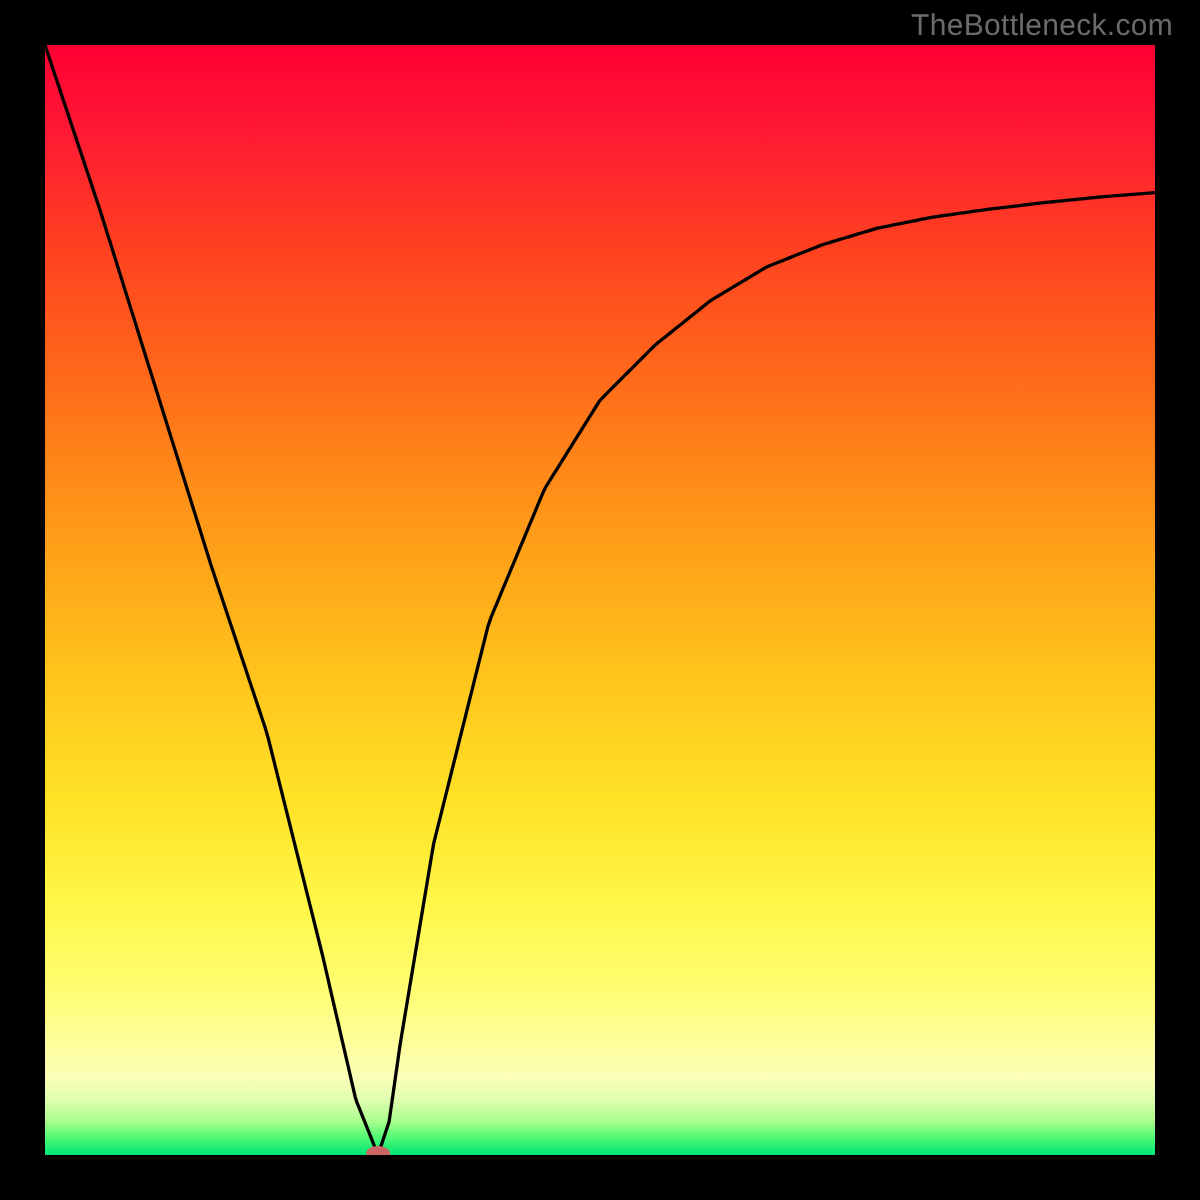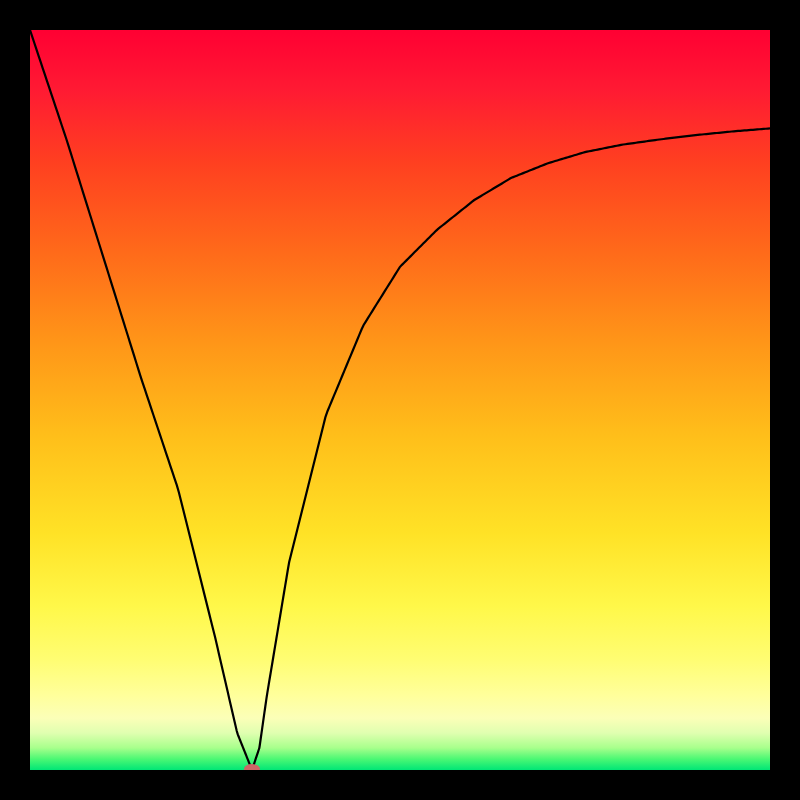--- a/index.html
+++ b/index.html
@@ -53,20 +53,21 @@
     position: absolute;
     left: 0;
     top: 0;
   }
 </style>
 </head>
 <body>
 
 <div class="frame">
 
+  <div class="watermark">TheBottleneck.com</div>
 
   <div class="plot-area">
     <svg id="curve" class="curve-svg" width="740" height="740" viewBox="0 0 740 740">
       <path id="curve-path" d="M0.00 0.00 L2.13 6.38 L4.26 12.76 L6.38 19.15 L8.51 25.53 L10.64 31.91 L12.76 38.29 L14.89 44.68 L17.02 51.06 L19.15 57.44 L21.28 63.83 L23.40 70.21 L25.53 76.59 L27.66 82.97 L29.79 89.36 L31.91 95.74 L34.04 102.12 L36.17 108.50 L38.29 115.14 L40.42 121.95 L42.55 128.76 L44.68 135.57 L46.80 142.38 L48.93 149.18 L51.06 155.99 L53.19 162.80 L55.32 169.61 L57.44 176.42 L59.57 183.22 L61.70 190.03 L63.82 196.84 L65.95 203.65 L68.08 210.46 L70.21 217.26 L72.34 224.07 L74.46 230.88 L76.59 237.69 L78.72 244.50 L80.85 251.30 L82.97 258.11 L85.10 264.92 L87.23 271.73 L89.36 278.54 L91.48 285.34 L93.61 292.15 L95.74 298.96 L97.87 305.77 L99.99 312.58 L102.12 319.38 L104.25 326.19 L106.37 333.00 L108.50 339.81 L110.63 346.62 L112.76 353.07 L114.89 359.45 L117.01 365.84 L119.14 372.22 L121.27 378.60 L123.40 384.99 L125.52 391.37 L127.65 397.75 L129.78 404.13 L131.91 410.52 L134.03 416.90 L136.16 423.28 L138.29 429.66 L140.41 436.05 L142.54 442.43 L144.67 448.81 L146.80 455.19 L148.92 462.50 L151.05 471.01 L153.18 479.52 L155.31 488.03 L157.44 496.54 L159.56 505.05 L161.69 513.56 L163.82 522.07 L165.94 530.58 L168.07 539.09 L170.20 547.60 L172.33 556.11 L174.45 564.62 L176.58 573.13 L178.71 581.64 L180.84 590.15 L182.97 598.66 L185.06 607.04 L186.33 612.57 L187.61 618.10 L188.88 623.63 L190.16 629.17 L191.44 634.70 L192.71 640.23 L193.99 645.76 L195.27 651.29 L196.54 656.82 L197.82 662.36 L199.10 667.89 L200.37 673.42 L201.65 678.95 L202.93 684.48 L204.20 690.01 L205.48 695.54 L206.76 701.08 L207.76 704.39 L208.61 706.51 L209.46 708.64 L210.31 710.77 L211.16 712.90 L212.01 715.02 L212.86 717.15 L213.71 719.28 L214.56 721.41 L215.41 723.53 L216.27 725.66 L217.12 727.79 L217.97 729.92 L218.82 732.04 L219.67 734.17 L220.52 736.30 L221.37 738.43 L222.11 739.67 L222.54 738.39 L222.96 737.11 L223.39 735.84 L223.81 734.56 L224.24 733.28 L224.66 732.01 L225.09 730.73 L225.52 729.46 L225.94 728.18 L226.37 726.90 L226.79 725.63 L227.22 724.35 L227.64 723.07 L228.07 721.80 L228.49 720.52 L228.92 719.24 L229.34 717.97 L229.77 715.21 L230.20 712.23 L230.62 709.25 L231.05 706.27 L231.47 703.30 L231.90 700.32 L232.32 697.34 L232.75 694.36 L233.17 691.38 L233.60 688.40 L234.02 685.42 L234.45 682.45 L234.88 679.47 L235.30 676.49 L235.73 673.51 L236.15 670.53 L236.58 667.55 L237.41 662.34 L238.69 654.68 L239.96 647.02 L241.24 639.36 L242.52 631.70 L243.79 624.04 L245.07 616.38 L246.35 608.72 L247.62 601.07 L248.90 593.41 L250.18 585.75 L251.45 578.09 L252.73 570.43 L254.01 562.77 L255.28 555.11 L256.56 547.45 L257.83 539.79 L259.19 532.06 L261.31 523.55 L263.44 515.04 L265.57 506.53 L267.69 498.02 L269.82 489.51 L271.95 481.00 L274.08 472.49 L276.21 463.98 L278.33 455.47 L280.46 446.96 L282.59 438.45 L284.72 429.94 L286.84 421.43 L288.97 412.92 L291.10 404.41 L293.22 395.90 L295.35 387.39 L297.48 381.25 L299.61 376.14 L301.74 371.04 L303.86 365.93 L305.99 360.82 L308.12 355.72 L310.24 350.61 L312.37 345.51 L314.50 340.40 L316.63 335.29 L318.75 330.19 L320.88 325.08 L323.01 319.98 L325.14 314.87 L327.27 309.76 L329.39 304.66 L331.52 299.55 L333.65 294.96 L335.78 291.56 L337.90 288.16 L340.03 284.75 L342.16 281.35 L344.29 277.94 L346.41 274.54 L348.54 271.14 L350.67 267.73 L352.79 264.33 L354.92 260.92 L357.05 257.52 L359.18 254.12 L361.31 250.71 L363.43 247.31 L365.56 243.90 L367.69 240.50 L369.81 237.10 L371.94 234.86 L374.07 232.73 L376.20 230.60 L378.32 228.47 L380.45 226.35 L382.58 224.22 L384.71 222.09 L386.83 219.97 L388.96 217.84 L391.09 215.71 L393.22 213.58 L395.35 211.46 L397.47 209.33 L399.60 207.20 L401.73 205.07 L403.85 202.95 L405.98 200.82 L408.11 198.91 L410.24 197.21 L412.36 195.51 L414.49 193.81 L416.62 192.10 L418.75 190.40 L420.88 188.70 L423.00 187.00 L425.13 185.30 L427.26 183.59 L429.39 181.89 L431.51 180.19 L433.64 178.49 L435.77 176.79 L437.89 175.08 L440.02 173.38 L442.15 171.68 L444.28 170.03 L446.41 168.76 L448.53 167.48 L450.66 166.20 L452.79 164.93 L454.92 163.65 L457.04 162.37 L459.17 161.10 L461.30 159.82 L463.42 158.54 L465.55 157.27 L467.68 155.99 L469.81 154.72 L471.94 153.44 L474.06 152.16 L476.19 150.89 L478.32 149.61 L480.44 148.33 L482.57 147.37 L484.70 146.52 L486.83 145.67 L488.96 144.82 L491.08 143.97 L493.21 143.12 L495.34 142.26 L497.46 141.41 L499.59 140.56 L501.72 139.71 L503.85 138.86 L505.97 138.01 L508.10 137.16 L510.23 136.31 L512.36 135.46 L514.49 134.61 L516.61 133.75 L518.74 132.98 L520.87 132.34 L523.00 131.70 L525.12 131.06 L527.25 130.43 L529.38 129.79 L531.50 129.15 L533.63 128.51 L535.76 127.87 L537.89 127.23 L540.01 126.60 L542.14 125.96 L544.27 125.32 L546.40 124.68 L548.52 124.04 L550.65 123.40 L552.78 122.77 L554.91 122.13 L557.03 121.69 L559.16 121.27 L561.29 120.84 L563.42 120.42 L565.54 119.99 L567.67 119.57 L569.80 119.14 L571.93 118.71 L574.06 118.29 L576.18 117.86 L578.31 117.44 L580.44 117.01 L582.56 116.59 L584.69 116.16 L586.82 115.74 L588.95 115.31 L591.07 114.89 L593.20 114.53 L595.33 114.23 L597.46 113.94 L599.58 113.64 L601.71 113.34 L603.84 113.04 L605.97 112.74 L608.10 112.45 L610.22 112.15 L612.35 111.85 L614.48 111.55 L616.60 111.26 L618.73 110.96 L620.86 110.66 L622.99 110.36 L625.11 110.06 L627.24 109.77 L629.37 109.48 L631.50 109.22 L633.63 108.97 L635.75 108.71 L637.88 108.45 L640.01 108.20 L642.13 107.94 L644.26 107.69 L646.39 107.43 L648.52 107.18 L650.65 106.92 L652.77 106.67 L654.90 106.41 L657.03 106.16 L659.16 105.90 L661.28 105.65 L663.41 105.39 L665.54 105.14 L667.67 104.91 L669.79 104.70 L671.92 104.49 L674.05 104.28 L676.18 104.06 L678.30 103.85 L680.43 103.64 L682.56 103.42 L684.69 103.21 L686.81 103.00 L688.94 102.79 L691.07 102.57 L693.19 102.36 L695.32 102.15 L697.45 101.94 L699.58 101.72 L701.71 101.51 L703.83 101.31 L705.96 101.14 L708.09 100.97 L710.22 100.80 L712.34 100.63 L714.47 100.46 L716.60 100.29 L718.72 100.12 L720.85 99.95 L722.98 99.78 L725.11 99.61 L727.24 99.44 L729.36 99.27 L731.49 99.10 L733.62 98.93 L735.75 98.76 L737.87 98.59 L740.00 98.42 " fill="none" stroke="#000" stroke-width="2.2"></path>
       <ellipse id="opt-marker" cx="222" cy="739" rx="8" ry="5" fill="#cc6666"></ellipse>
     </svg>
   </div>
 
 </div>
 

